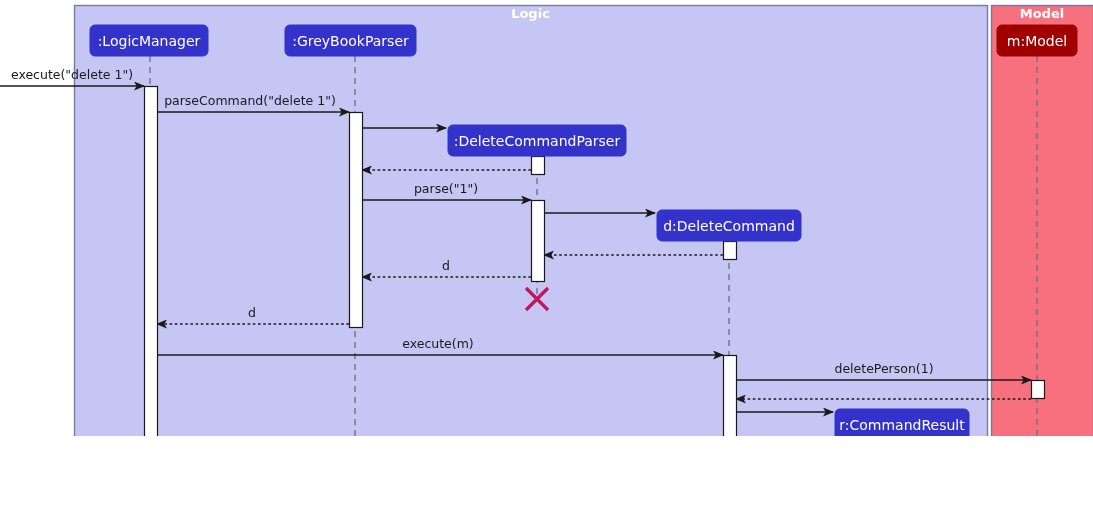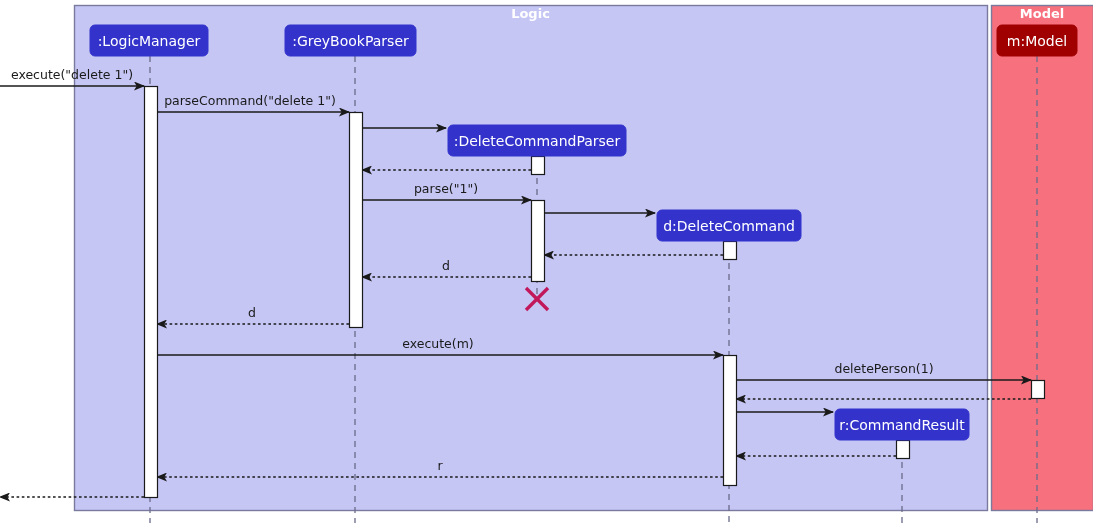--- a/index.html
+++ b/index.html
@@ -7,21 +7,21 @@
     margin: 0;
     padding: 0;
     background: #ffffff;
   }
   body {
     font-family: "DejaVu Sans", "Liberation Sans", sans-serif;
   }
   #diagram-root {
     position: relative;
     width: 1093px;
-    height: 523px;
+    height: 436px;
     background: #ffffff;
     overflow: hidden;
   }
   #diagram-svg {
     position: absolute;
     left: 0;
     top: 0;
     display: block;
   }
   .pkg-title {

